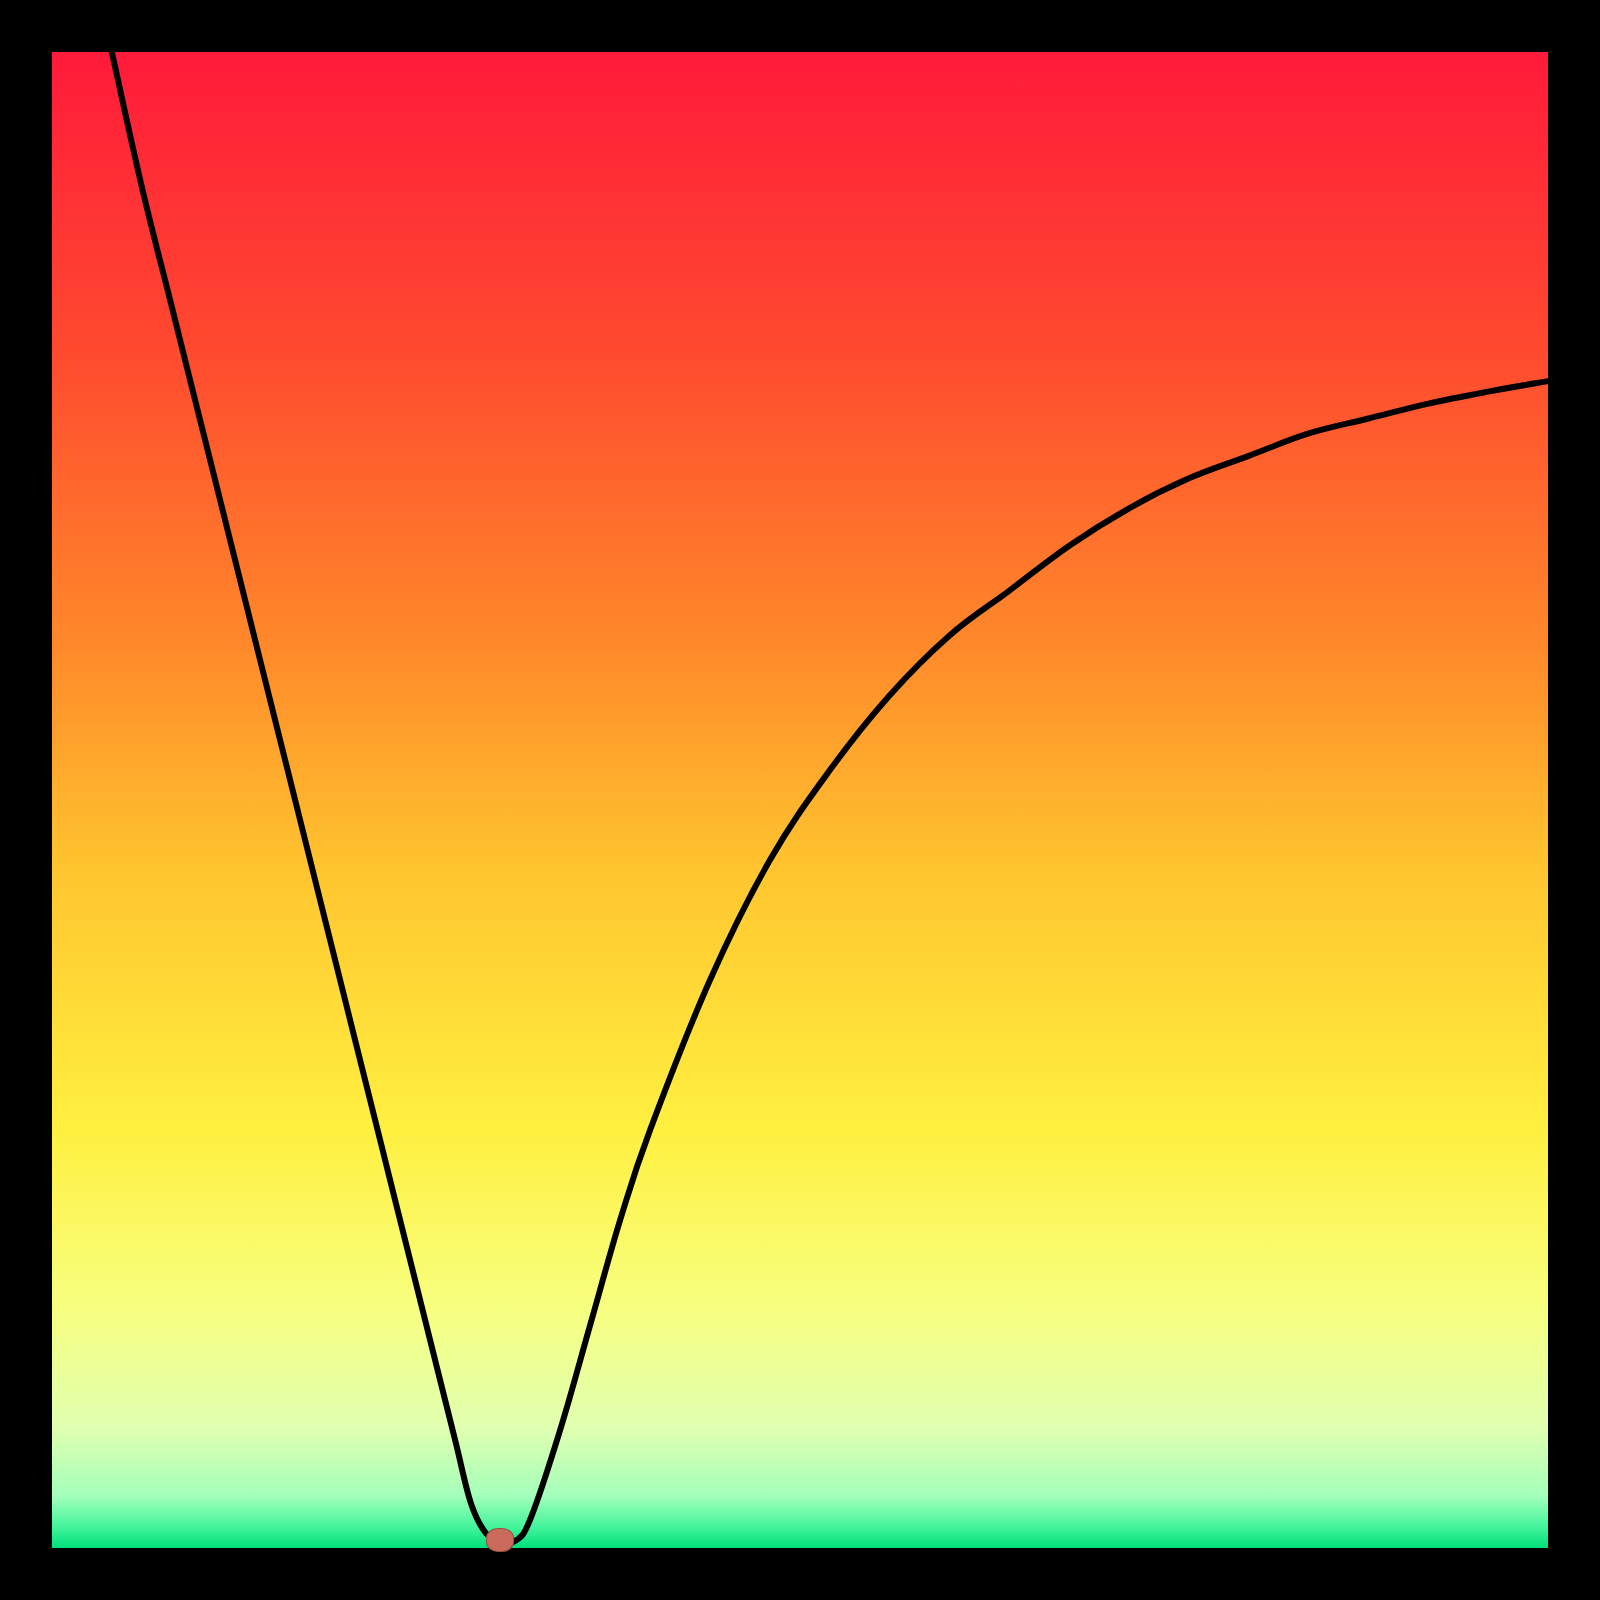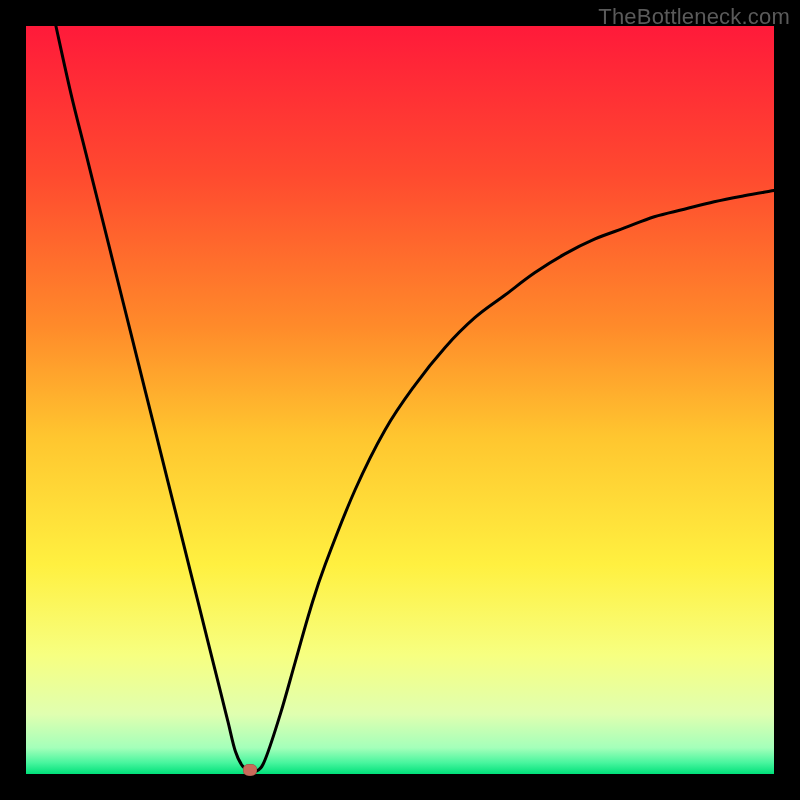--- a/index.html
+++ b/index.html
@@ -58,21 +58,20 @@
     background: #c96a5a;
     box-shadow: 0 0 0 0.5px rgba(0,0,0,0.25) inset;
     transform: translate(-50%, -50%);
     z-index: 5;
   }
 </style>
 </head>
 <body>
 
 <div class="frame">
-  <div class="watermark">TheBottleneck.com</div>
 
   <div class="plot-area">
     <svg class="gradient-bg" viewBox="0 0 748 748" preserveAspectRatio="none">
       <defs>
         <linearGradient id="bg-grad" x1="0" y1="0" x2="0" y2="1">
             <stop offset="0%" stop-color="#ff1a3a"></stop>
             <stop offset="20%" stop-color="#ff4a2f"></stop>
             <stop offset="40%" stop-color="#ff8a2a"></stop>
             <stop offset="55.00000000000001%" stop-color="#ffc62f"></stop>
             <stop offset="72%" stop-color="#fff040"></stop>

